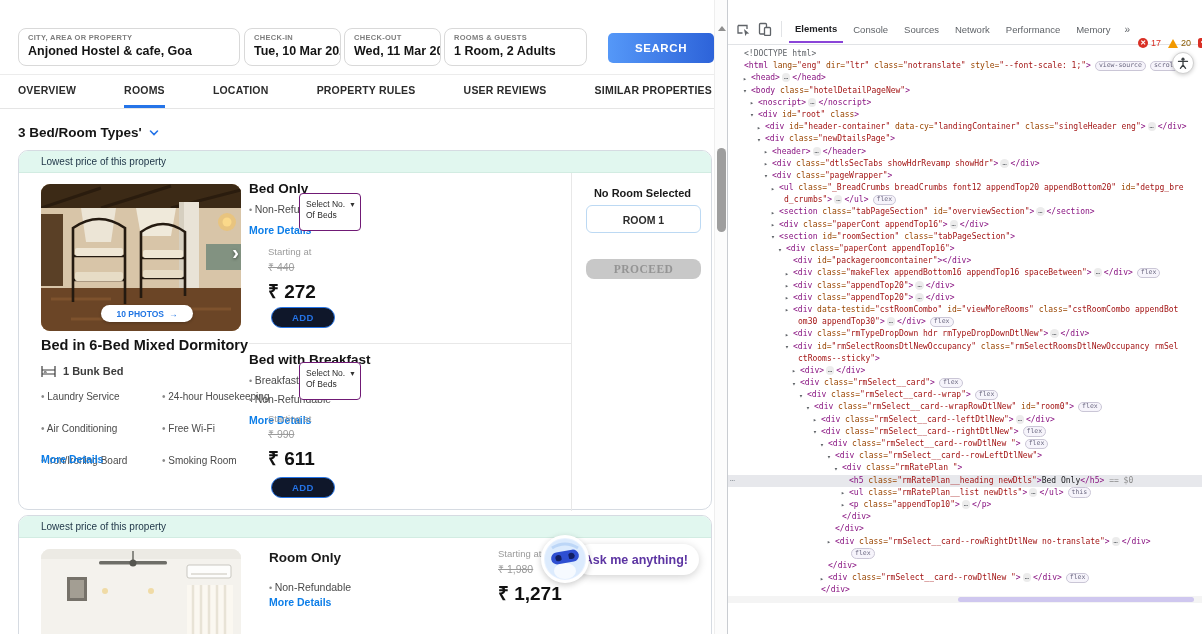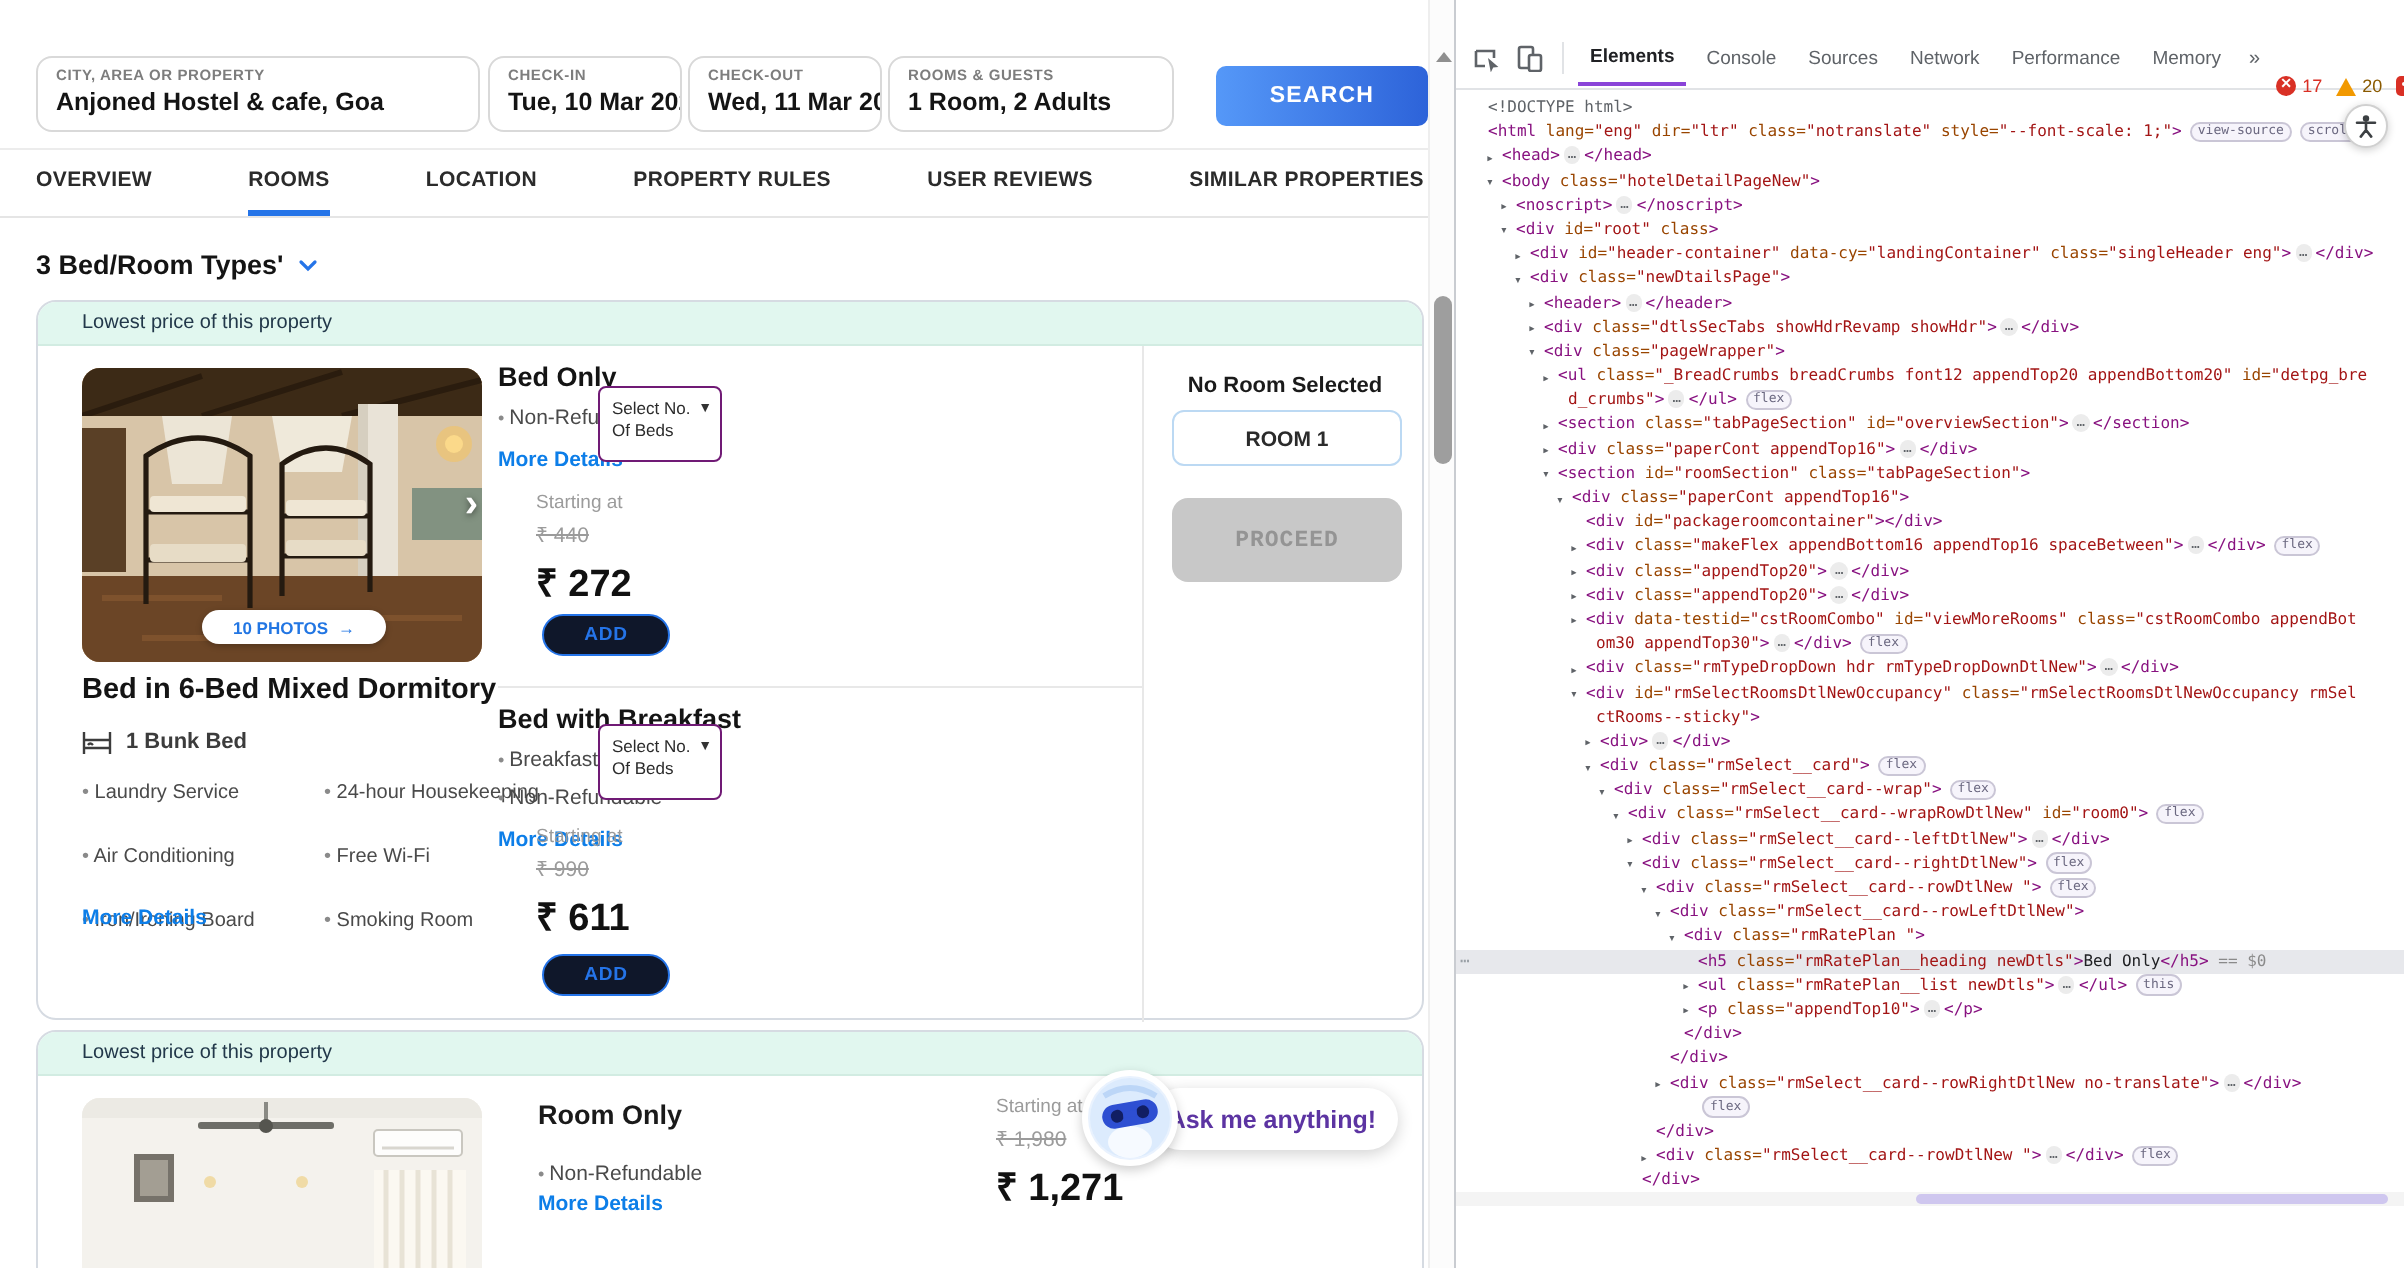--- a/index.html
+++ b/index.html
@@ -63,22 +63,22 @@
   .old-price{font-size:10.5px;color:#9b9b9b;text-decoration:line-through;margin-top:3px;}
   .price{font-size:19px;font-weight:bold;color:#111;margin-top:4px;white-space:nowrap;}
   .add-btn{position:absolute;left:252px;width:64px;height:21px;border:1.5px solid #2574e8;border-radius:12px;background:#0f172a;
       color:#2574e8;font-weight:bold;font-size:9.5px;cursor:pointer;font-family:"Liberation Sans",sans-serif;letter-spacing:.4px;}
   .plan-divider{position:absolute;left:230px;top:192px;width:322px;height:1px;background:#e8e8e8;}
 
   .sel-panel{position:absolute;left:552px;top:22px;width:142px;height:338px;border-left:1px solid #e8e8e8;}
   .sel-title{margin-top:14px;text-align:center;font-size:11px;font-weight:bold;color:#1a1a1a;}
   .room-box{position:absolute;left:14px;top:32px;width:115px;height:28px;border:1px solid #bcd9f3;border-radius:6px;
       text-align:center;line-height:28px;font-size:10.5px;font-weight:bold;color:#2b2b2b;cursor:pointer;background:#fff;}
-  .proceed-btn{position:absolute;left:14px;top:76px;width:115px;height:42px;background:#c8c8c8;border:none;border-radius:8px;
-      color:#949494;font-weight:bold;font-size:11.5px;letter-spacing:.5px;font-family:Liberation Mono, monospace;cursor:pointer;}
+  .proceed-btn{position:absolute;left:14px;top:86px;width:115px;height:20px;background:#c8c8c8;border:none;border-radius:8px;
+      color:#949494;font-weight:bold;font-size:11.5px;letter-spacing:.5px;font-family:Liberation Serif, serif;cursor:pointer;}
 
   
   .c2-name{position:absolute;left:250px;top:34px;font-size:13.5px;font-weight:bold;}
   .c2-feat{position:absolute;left:250px;top:58px;}
   .c2-more{position:absolute;left:250px;top:80px;}
   .c2-price-col{position:absolute;left:479px;top:32px;width:90px;}
 
   
   .chat{position:absolute;left:541px;top:535px;width:160px;height:50px;z-index:30;cursor:pointer;}
   .chat-pill{position:absolute;left:34px;top:9px;width:124px;height:31px;background:#fff;border-radius:17px;

